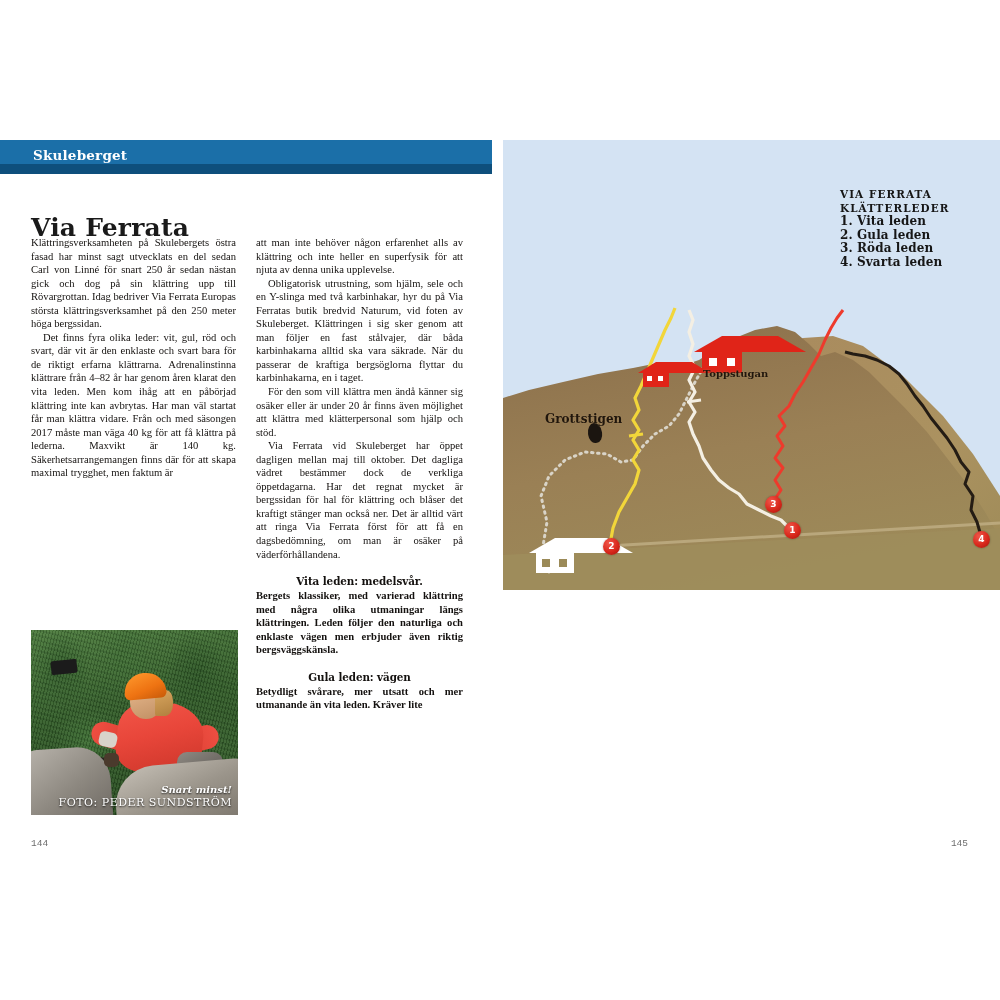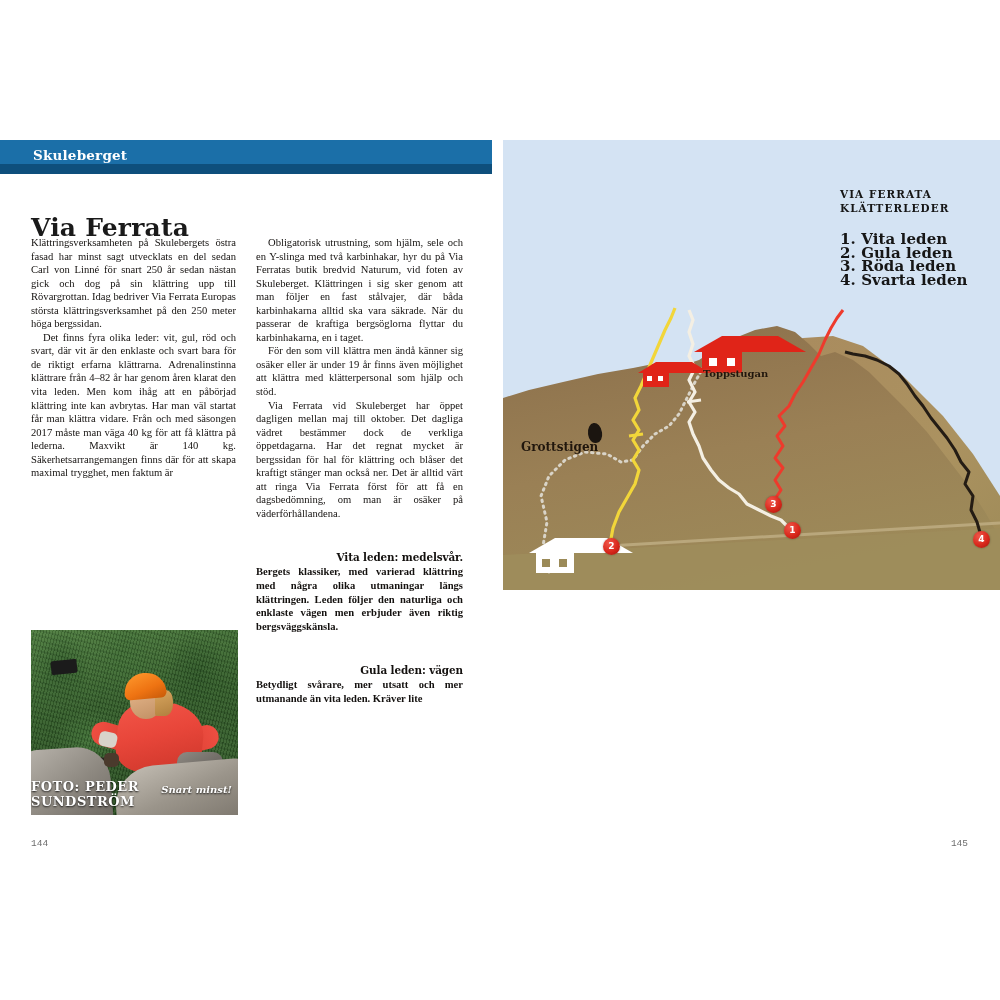--- a/index.html
+++ b/index.html
@@ -53,26 +53,26 @@
     font-size: 10.6px;
     line-height: 13.55px;
     color: #14110f;
     text-align: justify;
     -webkit-hyphens: manual;
     hyphens: manual;
   }
   .col p { margin: 0; }
   .col p.indent { text-indent: 12px; }
   .col h4 {
-    margin: 30px 0 0 0;
+    margin: 13px 0 0 0;
     font-family: "DejaVu Serif", "Liberation Serif", serif;
     font-size: 10.4px;
     font-weight: bold;
     line-height: 14px;
-    text-align: right;
+    text-align: center;
     letter-spacing: -0.1px;
   }
   .col h4 + p { margin-top: 1px; font-weight: bold; }
 
   #left-col-a { left: 31px; top: 236px;  width: 205px; }
   #left-col-b { left: 256px; top: 236px; width: 207px; }
 
   
   #photo {
     position: absolute;
@@ -174,24 +174,23 @@
     font-style: italic;
     font-weight: bold;
     font-size: 10px;
     text-shadow: 0 1px 2px rgba(0,0,0,.85);
   }
   #ph-credit {
     position: absolute;
     right: 6px; bottom: 6px;
     color: #ffffff;
     font-family: "DejaVu Serif", "Liberation Serif", serif;
-    font-size: 13px;
+    font-size: 11px;
     letter-spacing: .5px;
     text-shadow: 0 1px 2px rgba(0,0,0,.85);
-    font-weight: bold;
   }
 
   .page-num {
     position: absolute;
     font-family: Liberation Mono, monospace;
     font-size: 9.5px;
     color: #6e6e6e;
     text-align: right;
   }
   #page-num-left  { left: 31px;  top: 838px; }
@@ -217,35 +216,35 @@
     font-family: "DejaVu Serif", "Liberation Serif", serif;
     color: #161616;
     line-height: 13.6px;
   }
   #legend .legend-title {
     font-weight: bold;
     font-size: 10.4px;
     letter-spacing: 1.1px;
   }
   #legend ol {
-    margin: 18px 0 0 0; padding: 0; list-style: none;
-    font-weight: bold; font-size: 15px; letter-spacing: .1px;
+    margin: 0 0 0 0; padding: 0; list-style: none;
+    font-weight: bold; font-size: 12px; letter-spacing: .1px;
   }
   #legend ol li { white-space: nowrap; }
 
   .ill-label {
     position: absolute;
     font-family: "DejaVu Serif", "Liberation Serif", serif;
     font-weight: bold;
     color: #20160c;
     font-size: 10px;
     text-shadow: 0 0 2px rgba(180,150,110,.55);
   }
   #label-toppstugan { left: 200px; top: 228px; }
-  #label-grottstigen { left: 18px; top: 272px; font-size: 12px; margin-top: 28px; }
+  #label-grottstigen { left: 42px; top: 272px; font-size: 12px; }
 
   .marker {
     position: absolute;
     width: 17px; height: 17px;
     border-radius: 50%;
     background: radial-gradient(circle at 35% 30%, #f0564a 0%, #d9281c 55%, #a4140c 100%);
     color: #ffffff;
     font-family: "DejaVu Sans", "Liberation Sans", sans-serif;
     font-weight: bold;
     font-size: 9px;
@@ -270,22 +269,23 @@
     </div>
 
     <h1 id="article-title">Via Ferrata</h1>
 
     <div class="col" id="left-col-a">
       <p>Klättringsverksamheten på Skulebergets östra fasad har minst sagt utvecklats en del sedan Carl von Linné för snart 250 år sedan nästan gick och dog på sin klättring upp till Rövargrottan. Idag bedriver Via Ferrata Europas största klättringsverksamhet på den 250 meter höga bergssidan.</p>
       <p class="indent">Det finns fyra olika leder: vit, gul, röd och svart, där vit är den enklaste och svart bara för de riktigt erfarna klättrarna. Adrenalinstinna klättrare från 4–82 år har genom åren klarat den vita leden. Men kom ihåg att en påbörjad klättring inte kan avbrytas. Har man väl startat får man klättra vidare. Från och med säsongen 2017 måste man väga 40 kg för att få klättra på lederna. Maxvikt är 140 kg. Säkerhetsarrangemangen finns där för att skapa maximal trygghet, men faktum är</p>
     </div>
 
     <div class="col" id="left-col-b">
+      <p>att man inte behöver någon erfarenhet alls av klättring och inte heller en superfysik för att njuta av denna unika upplevelse.</p>
       <p class="indent">Obligatorisk utrustning, som hjälm, sele och en Y-slinga med två karbinhakar, hyr du på Via Ferratas butik bredvid Naturum, vid foten av Skuleberget. Klättringen i sig sker genom att man följer en fast stålvajer, där båda karbinhakarna alltid ska vara säkrade. När du passerar de kraftiga bergsöglorna flyttar du karbinhakarna, en i taget.</p>
-      <p class="indent">För den som vill klättra men ändå känner sig osäker eller är under 19 år finns även möjlighet att klättra med klätterpersonal som hjälp och stöd.</p>
+      <p class="indent">För den som vill klättra men ändå känner sig osäker eller är under 20 år finns även möjlighet att klättra med klätterpersonal som hjälp och stöd.</p>
       <p class="indent">Via Ferrata vid Skuleberget har öppet dagligen mellan maj till oktober. Det dagliga vädret bestämmer dock de verkliga öppetdagarna. Har det regnat mycket är bergssidan för hal för klättring och blåser det kraftigt stänger man också ner. Det är alltid värt att ringa Via Ferrata först för att få en dagsbedömning, om man är osäker på väderförhållandena.</p>
       <h4>Vita leden: medelsvår.</h4>
       <p>Bergets klassiker, med varierad klättring med några olika utmaningar längs klättringen. Leden följer den naturliga och enklaste vägen men erbjuder även riktig bergsväggskänsla.</p>
       <h4>Gula leden: vägen</h4>
       <p>Betydligt svårare, mer utsatt och mer utmanande än vita leden. Kräver lite</p>
     </div>
 
     <div id="photo">
       <div class="ph-layer" id="ph-forest"></div>
       <div class="ph-layer" id="ph-forest-tex"></div>

